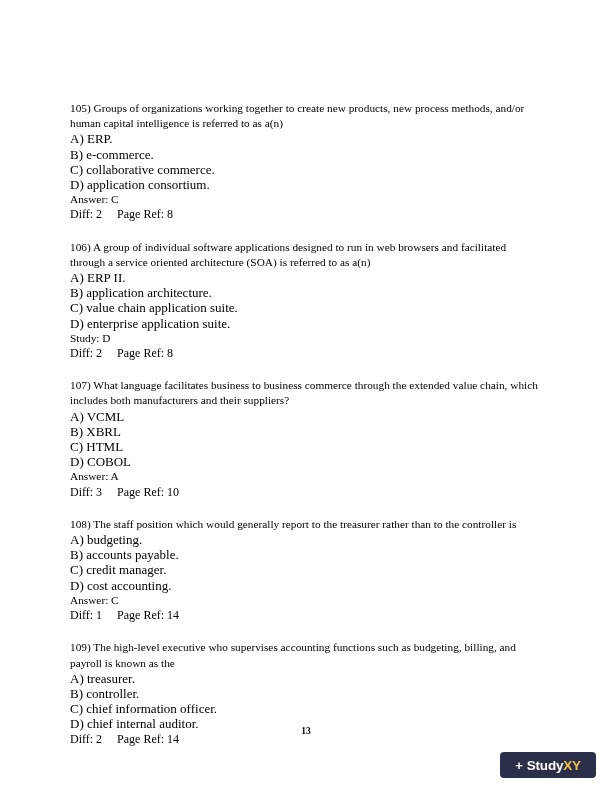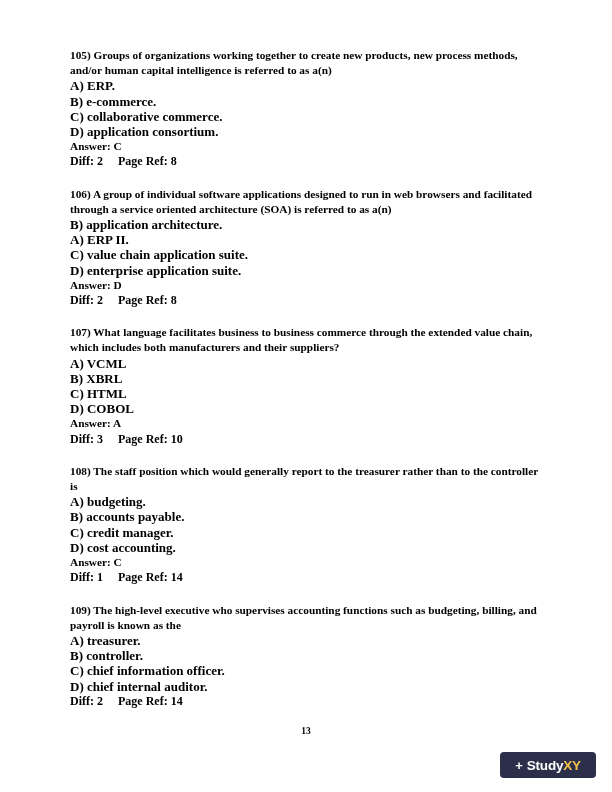--- a/index.html
+++ b/index.html
@@ -14,22 +14,21 @@
     color: #000000;
     position: relative;
     overflow: hidden;
   }
   .page {
     position: absolute;
     top: 0; left: 0;
     width: 612px;
     height: 681px;
     box-sizing: border-box;
-    padding: 48px 70px 0 70px;
-    font-weight: bold;
+    padding: 101px 70px 0 70px;
   }
   .question-block {
     margin-bottom: 17px;
   }
   .q-stem {
     font-size: 11.3px;
     line-height: 15.2px;
     text-align: left;
   }
   .q-choice {
@@ -96,25 +95,25 @@
     <div class="q-choice">A) ERP.</div>
     <div class="q-choice">B) e-commerce.</div>
     <div class="q-choice">C) collaborative commerce.</div>
     <div class="q-choice">D) application consortium.</div>
     <div class="q-answer">Answer:  C</div>
     <div class="q-meta">Diff: 2     Page Ref: 8</div>
   </div>
 
   <div class="question-block">
     <div class="q-stem">106) A group of individual software applications designed to run in web browsers and facilitated through a service oriented architecture (SOA) is referred to as a(n)</div>
+    <div class="q-choice">A) ERP II.</div>
     <div class="q-choice">B) application architecture.</div>
-    <div class="q-choice">A) ERP II.</div>
     <div class="q-choice">C) value chain application suite.</div>
     <div class="q-choice">D) enterprise application suite.</div>
-    <div class="q-answer">Answer:  D</div>
+    <div class="q-answer">Study:  D</div>
     <div class="q-meta">Diff: 2     Page Ref: 8</div>
   </div>
 
   <div class="question-block">
     <div class="q-stem">107) What language facilitates business to business commerce through the extended value chain, which includes both manufacturers and their suppliers?</div>
     <div class="q-choice">A) VCML</div>
     <div class="q-choice">B) XBRL</div>
     <div class="q-choice">C) HTML</div>
     <div class="q-choice">D) COBOL</div>
     <div class="q-answer">Answer:  A</div>

